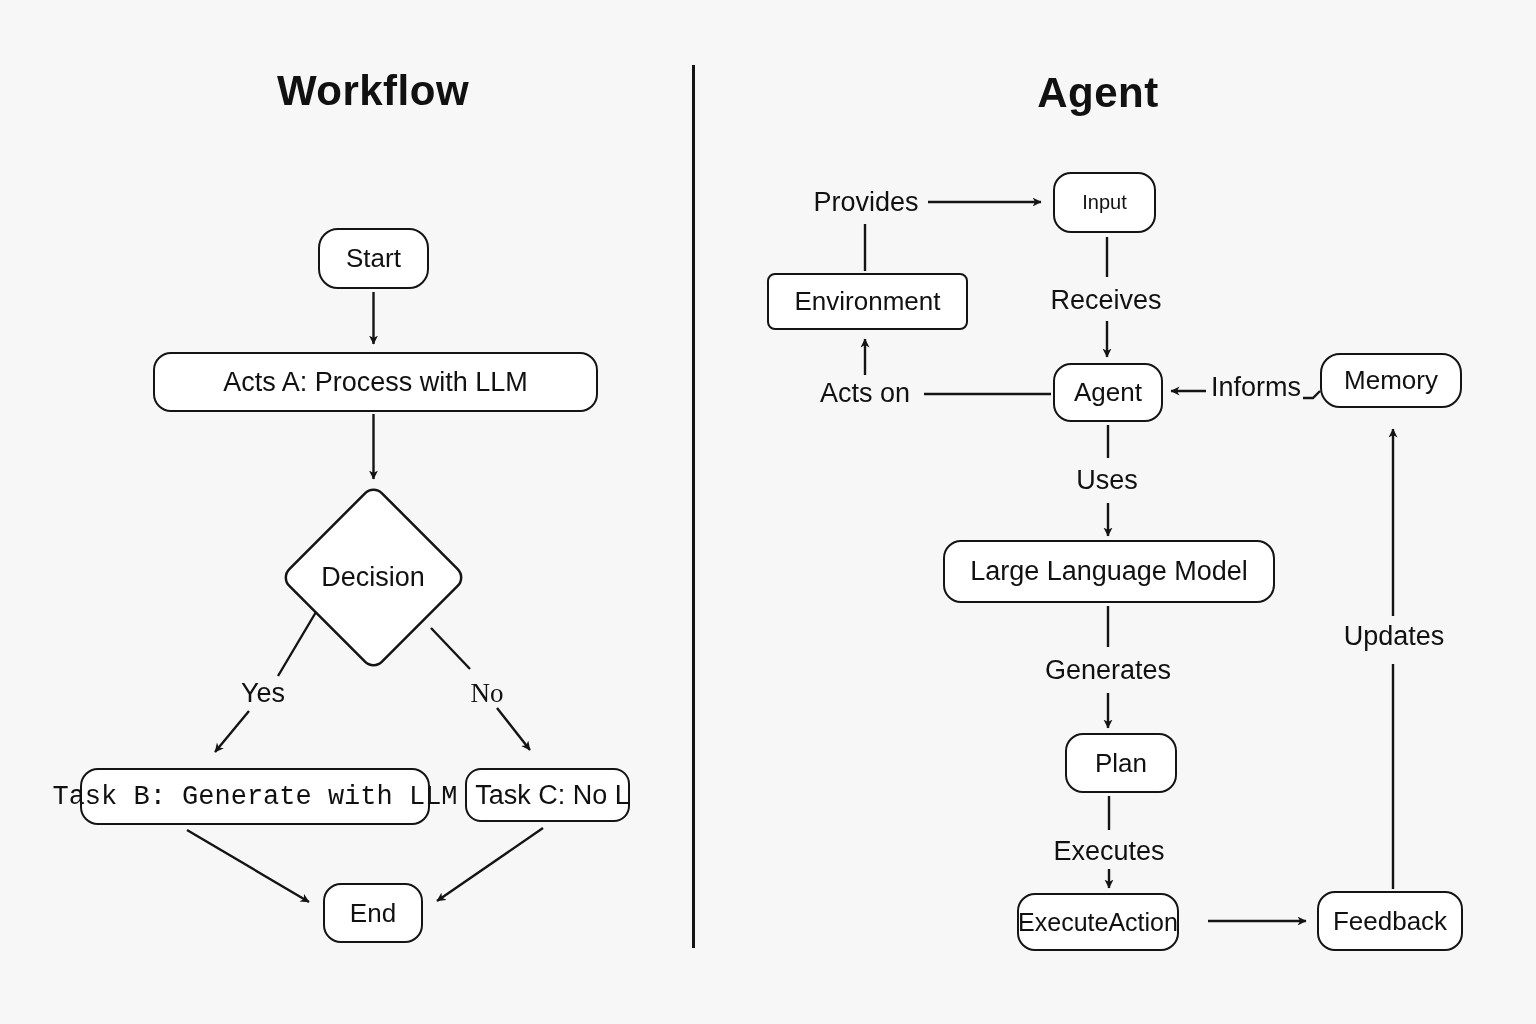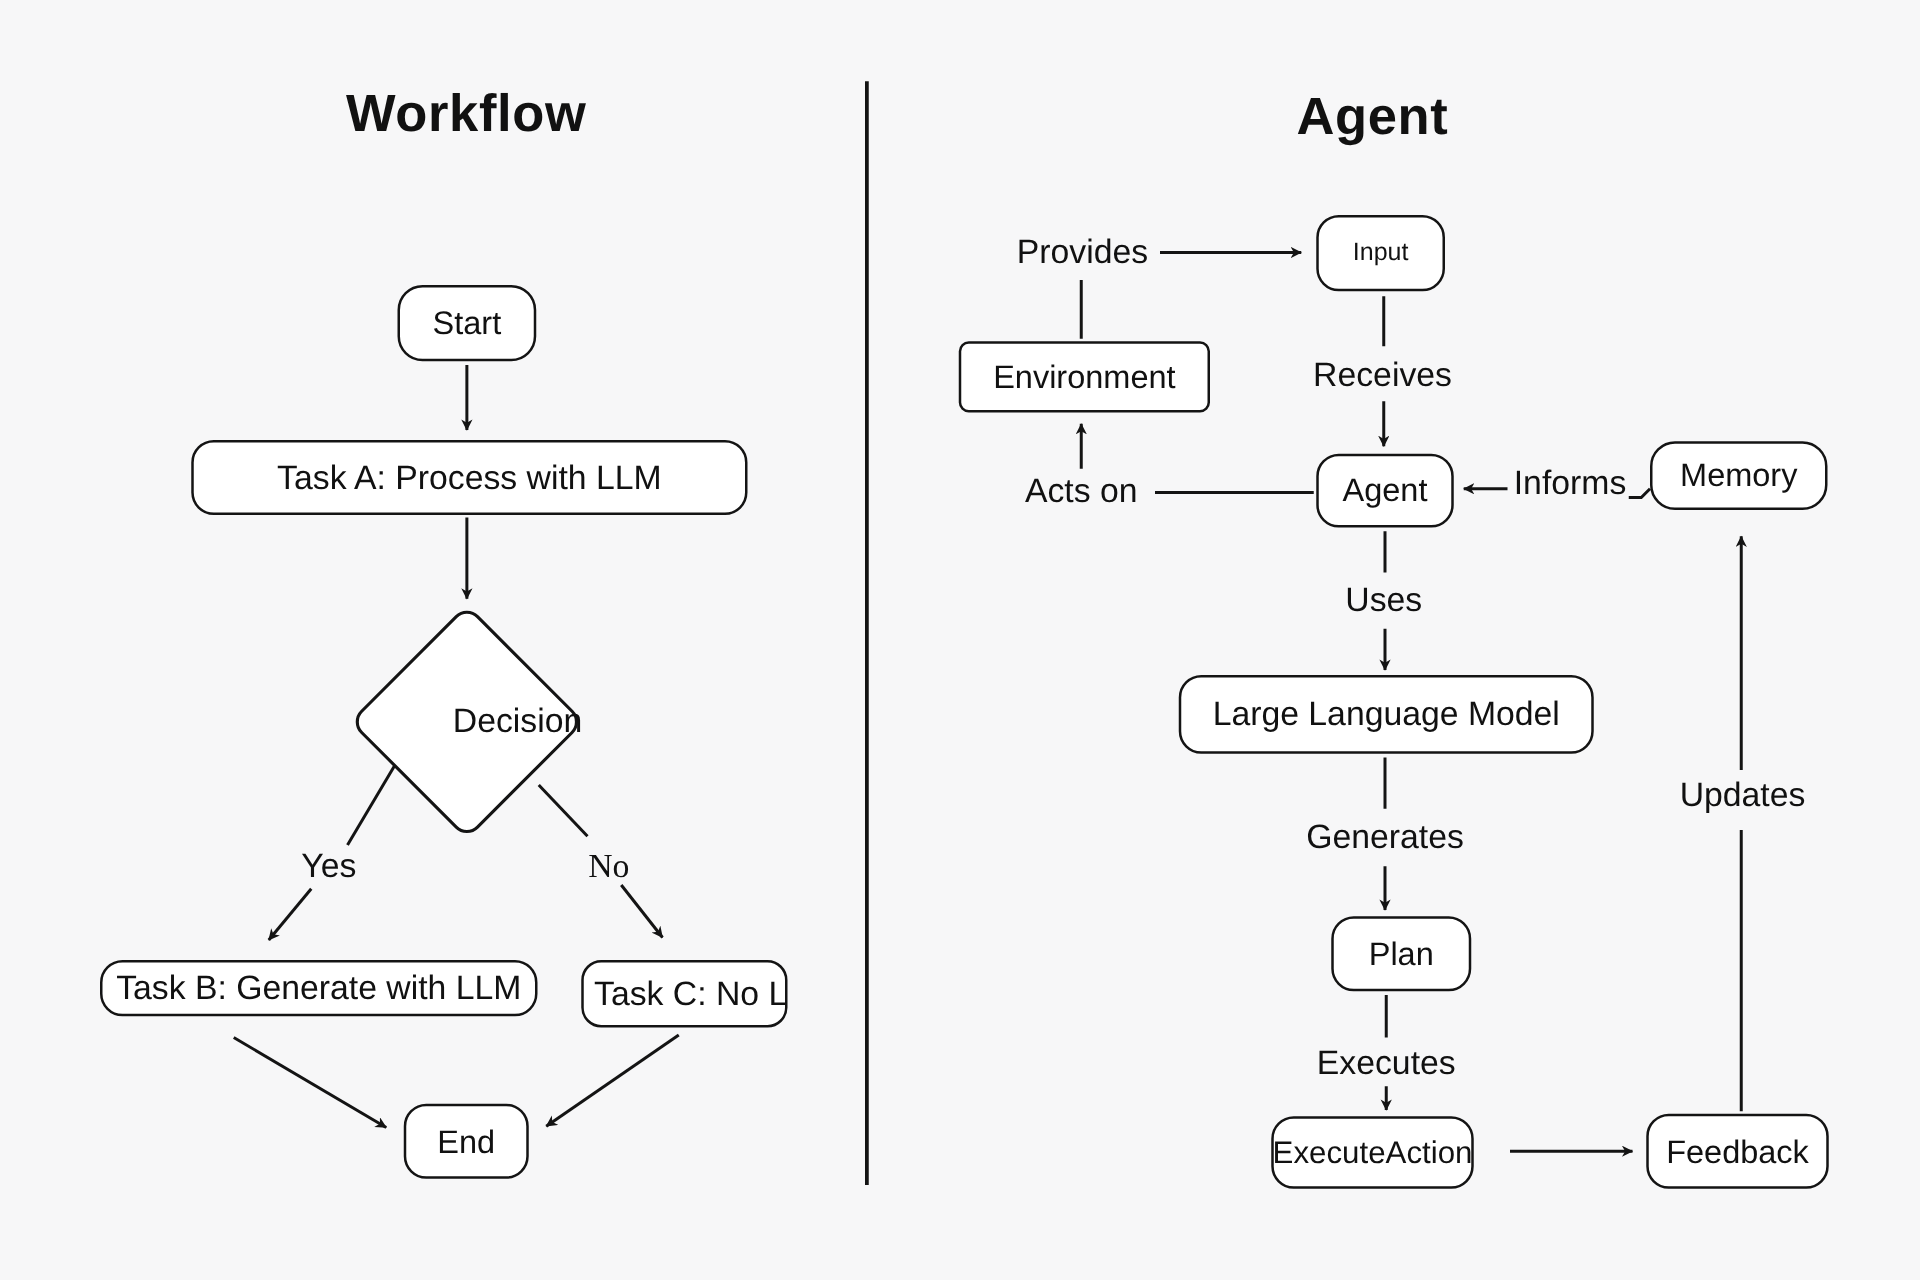--- a/index.html
+++ b/index.html
@@ -39,21 +39,20 @@
   .elabel{
     position:absolute;
     transform:translate(-50%,-50%);
     font-size:27px;
     white-space:nowrap;
   }
   .dlabel{
     position:absolute;
     transform:translate(-50%,-50%);
     font-size:27px;
-    margin-left:41px;
   }
 </style>
 </head>
 <body>
 
 <div class="stage">
 
   <svg class="wires" viewBox="0 0 1536 1024">
     <defs>
       <marker id="arrow" markerWidth="10" markerHeight="10" refX="8.5" refY="4.5" orient="auto" markerUnits="userSpaceOnUse">
@@ -90,23 +89,23 @@
     <line x1="1109" y1="869" x2="1109" y2="888" marker-end="url(#arrow)"></line>
     <line x1="1208" y1="921" x2="1306" y2="921" marker-end="url(#arrow)"></line>
     <line x1="1393" y1="889" x2="1393" y2="664"></line>
     <line x1="1393" y1="616" x2="1393" y2="429" marker-end="url(#arrow)"></line>
   </svg>
 
   <div class="title" style="left:173px;top:67px;width:400px;">Workflow</div>
   <div class="title" style="left:898px;top:69px;width:400px;">Agent</div>
 
   <div class="node" style="left:318px;top:228px;width:111px;height:61px;border-radius:20px;font-size:26px;">Start</div>
-  <div class="node" style="left:153px;top:352px;width:445px;height:60px;border-radius:18px;">Task A: Process with LLM</div>
+  <div class="node" style="left:153px;top:352px;width:445px;height:60px;border-radius:18px;">Acts A: Process with LLM</div>
   <div class="dlabel" style="left:373px;top:577px;">Decision</div>
-  <div class="node" style="left:80px;top:768px;width:350px;height:45px;border-radius:18px;">Task B: Generate with LLM</div>
+  <div class="node" style="left:80px;top:768px;width:350px;height:57px;border-radius:18px;font-family:Liberation Mono, monospace;">Task B: Generate with LLM</div>
   <div class="node" style="left:465px;top:768px;width:165px;height:54px;border-radius:16px;padding-left:10px;">Task C: No L</div>
   <div class="node" style="left:323px;top:883px;width:100px;height:60px;border-radius:18px;font-size:26px;">End</div>
 
   <div class="elabel" style="left:263px;top:693px;">Yes</div>
   <div class="elabel" style="left:487px;top:693px;font-family:Liberation Serif, serif;">No</div>
 
   <div class="node" style="left:1053px;top:172px;width:103px;height:61px;border-radius:18px;font-size:20px;">Input</div>
   <div class="node" style="left:767px;top:273px;width:201px;height:57px;border-radius:8px;font-size:26px;">Environment</div>
   <div class="node" style="left:1053px;top:363px;width:110px;height:59px;border-radius:18px;font-size:26px;">Agent</div>
   <div class="node" style="left:1320px;top:353px;width:142px;height:55px;border-radius:20px;font-size:26px;">Memory</div>

